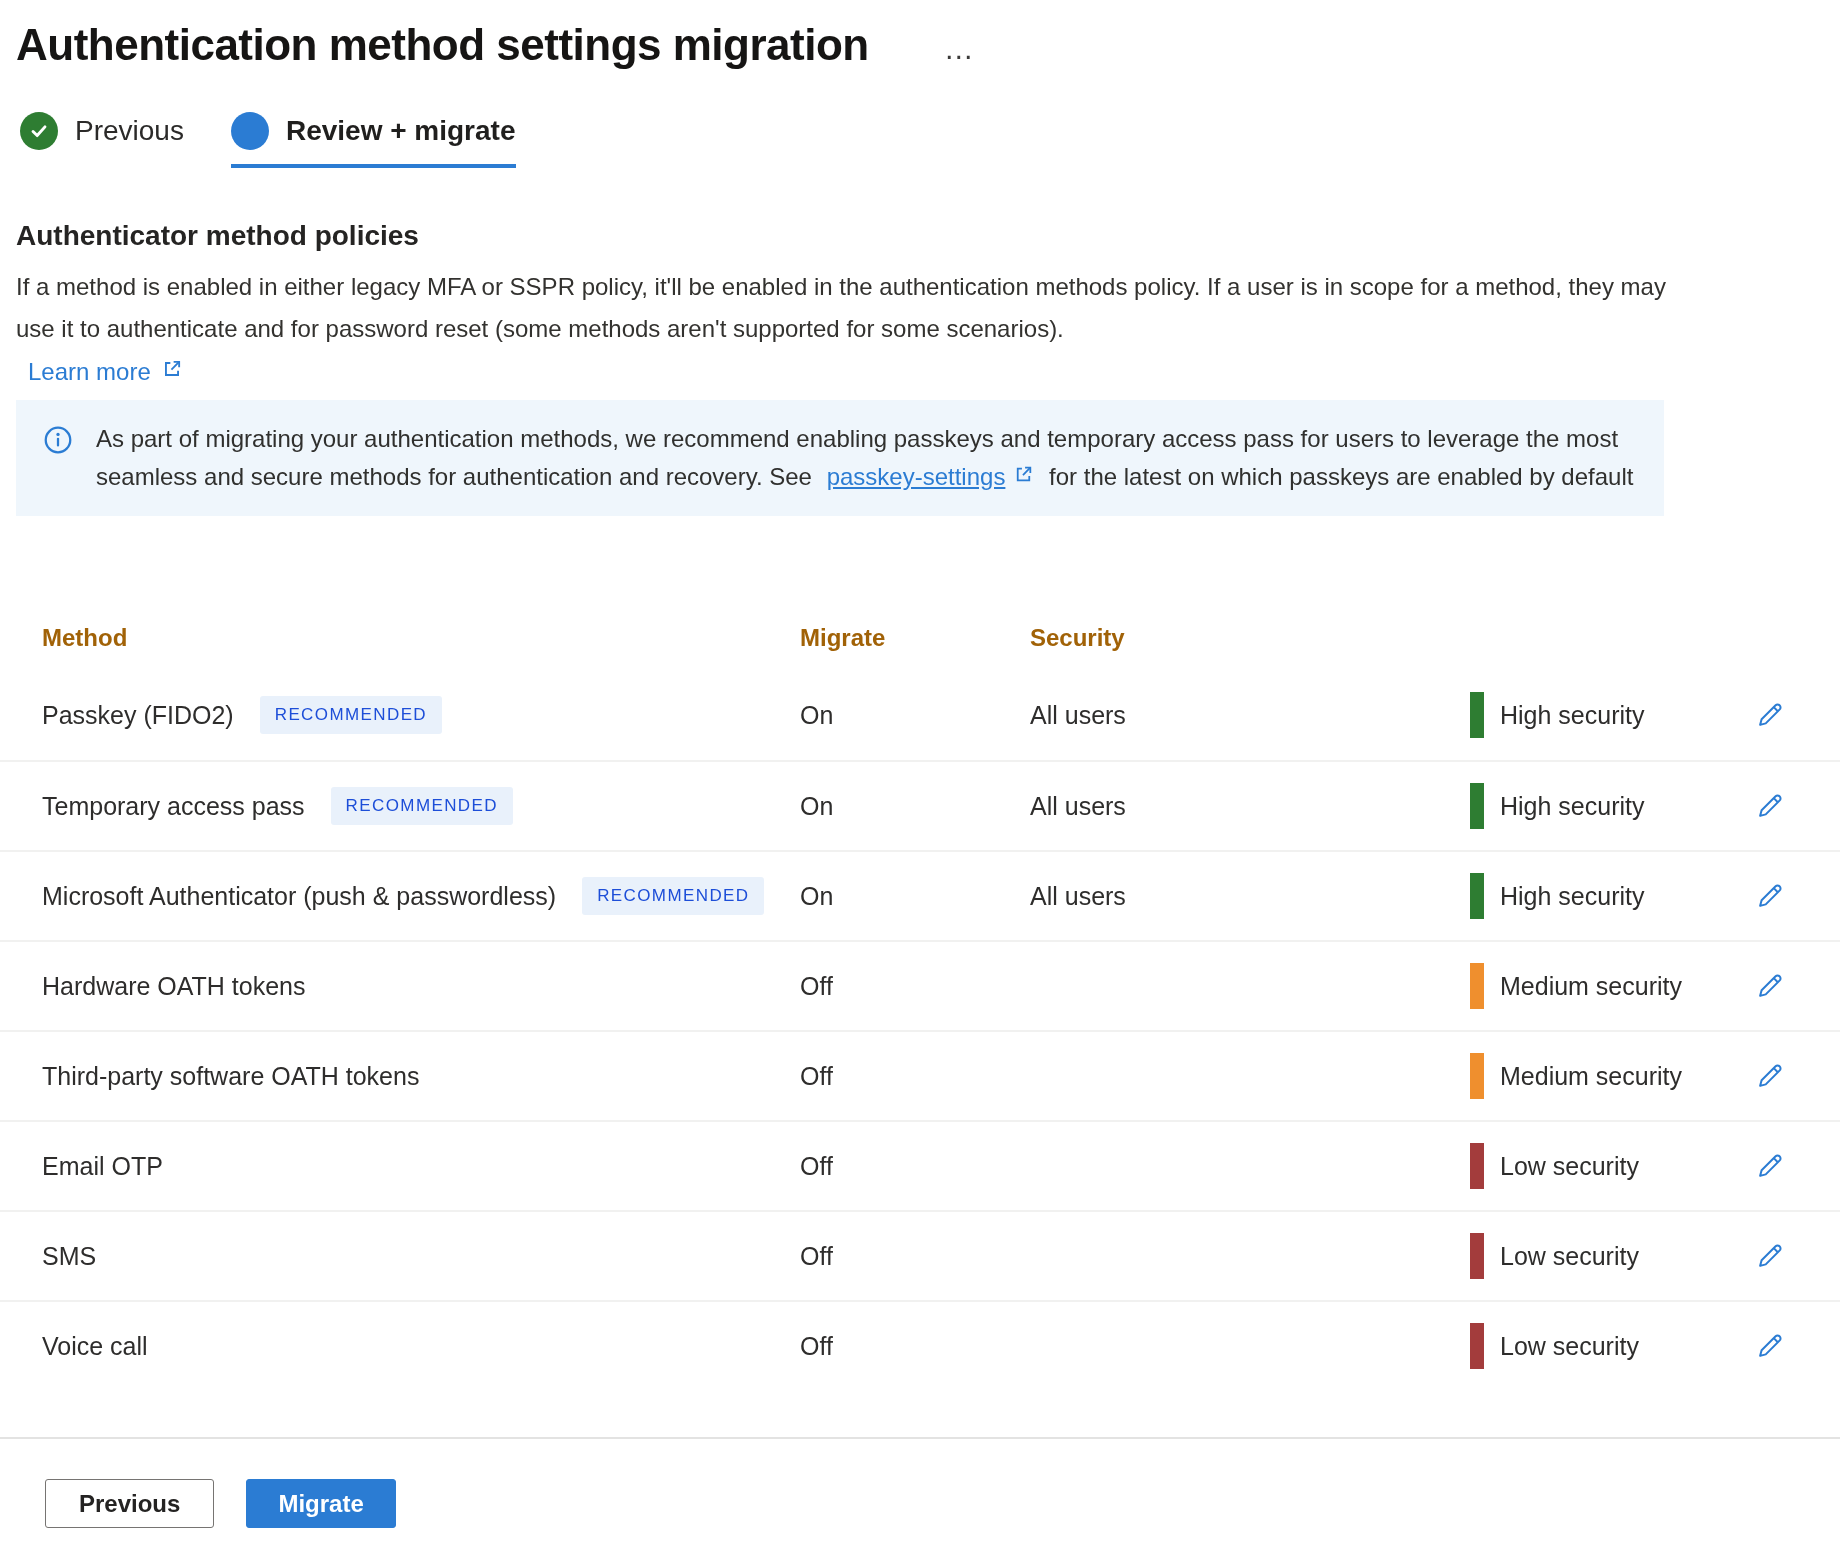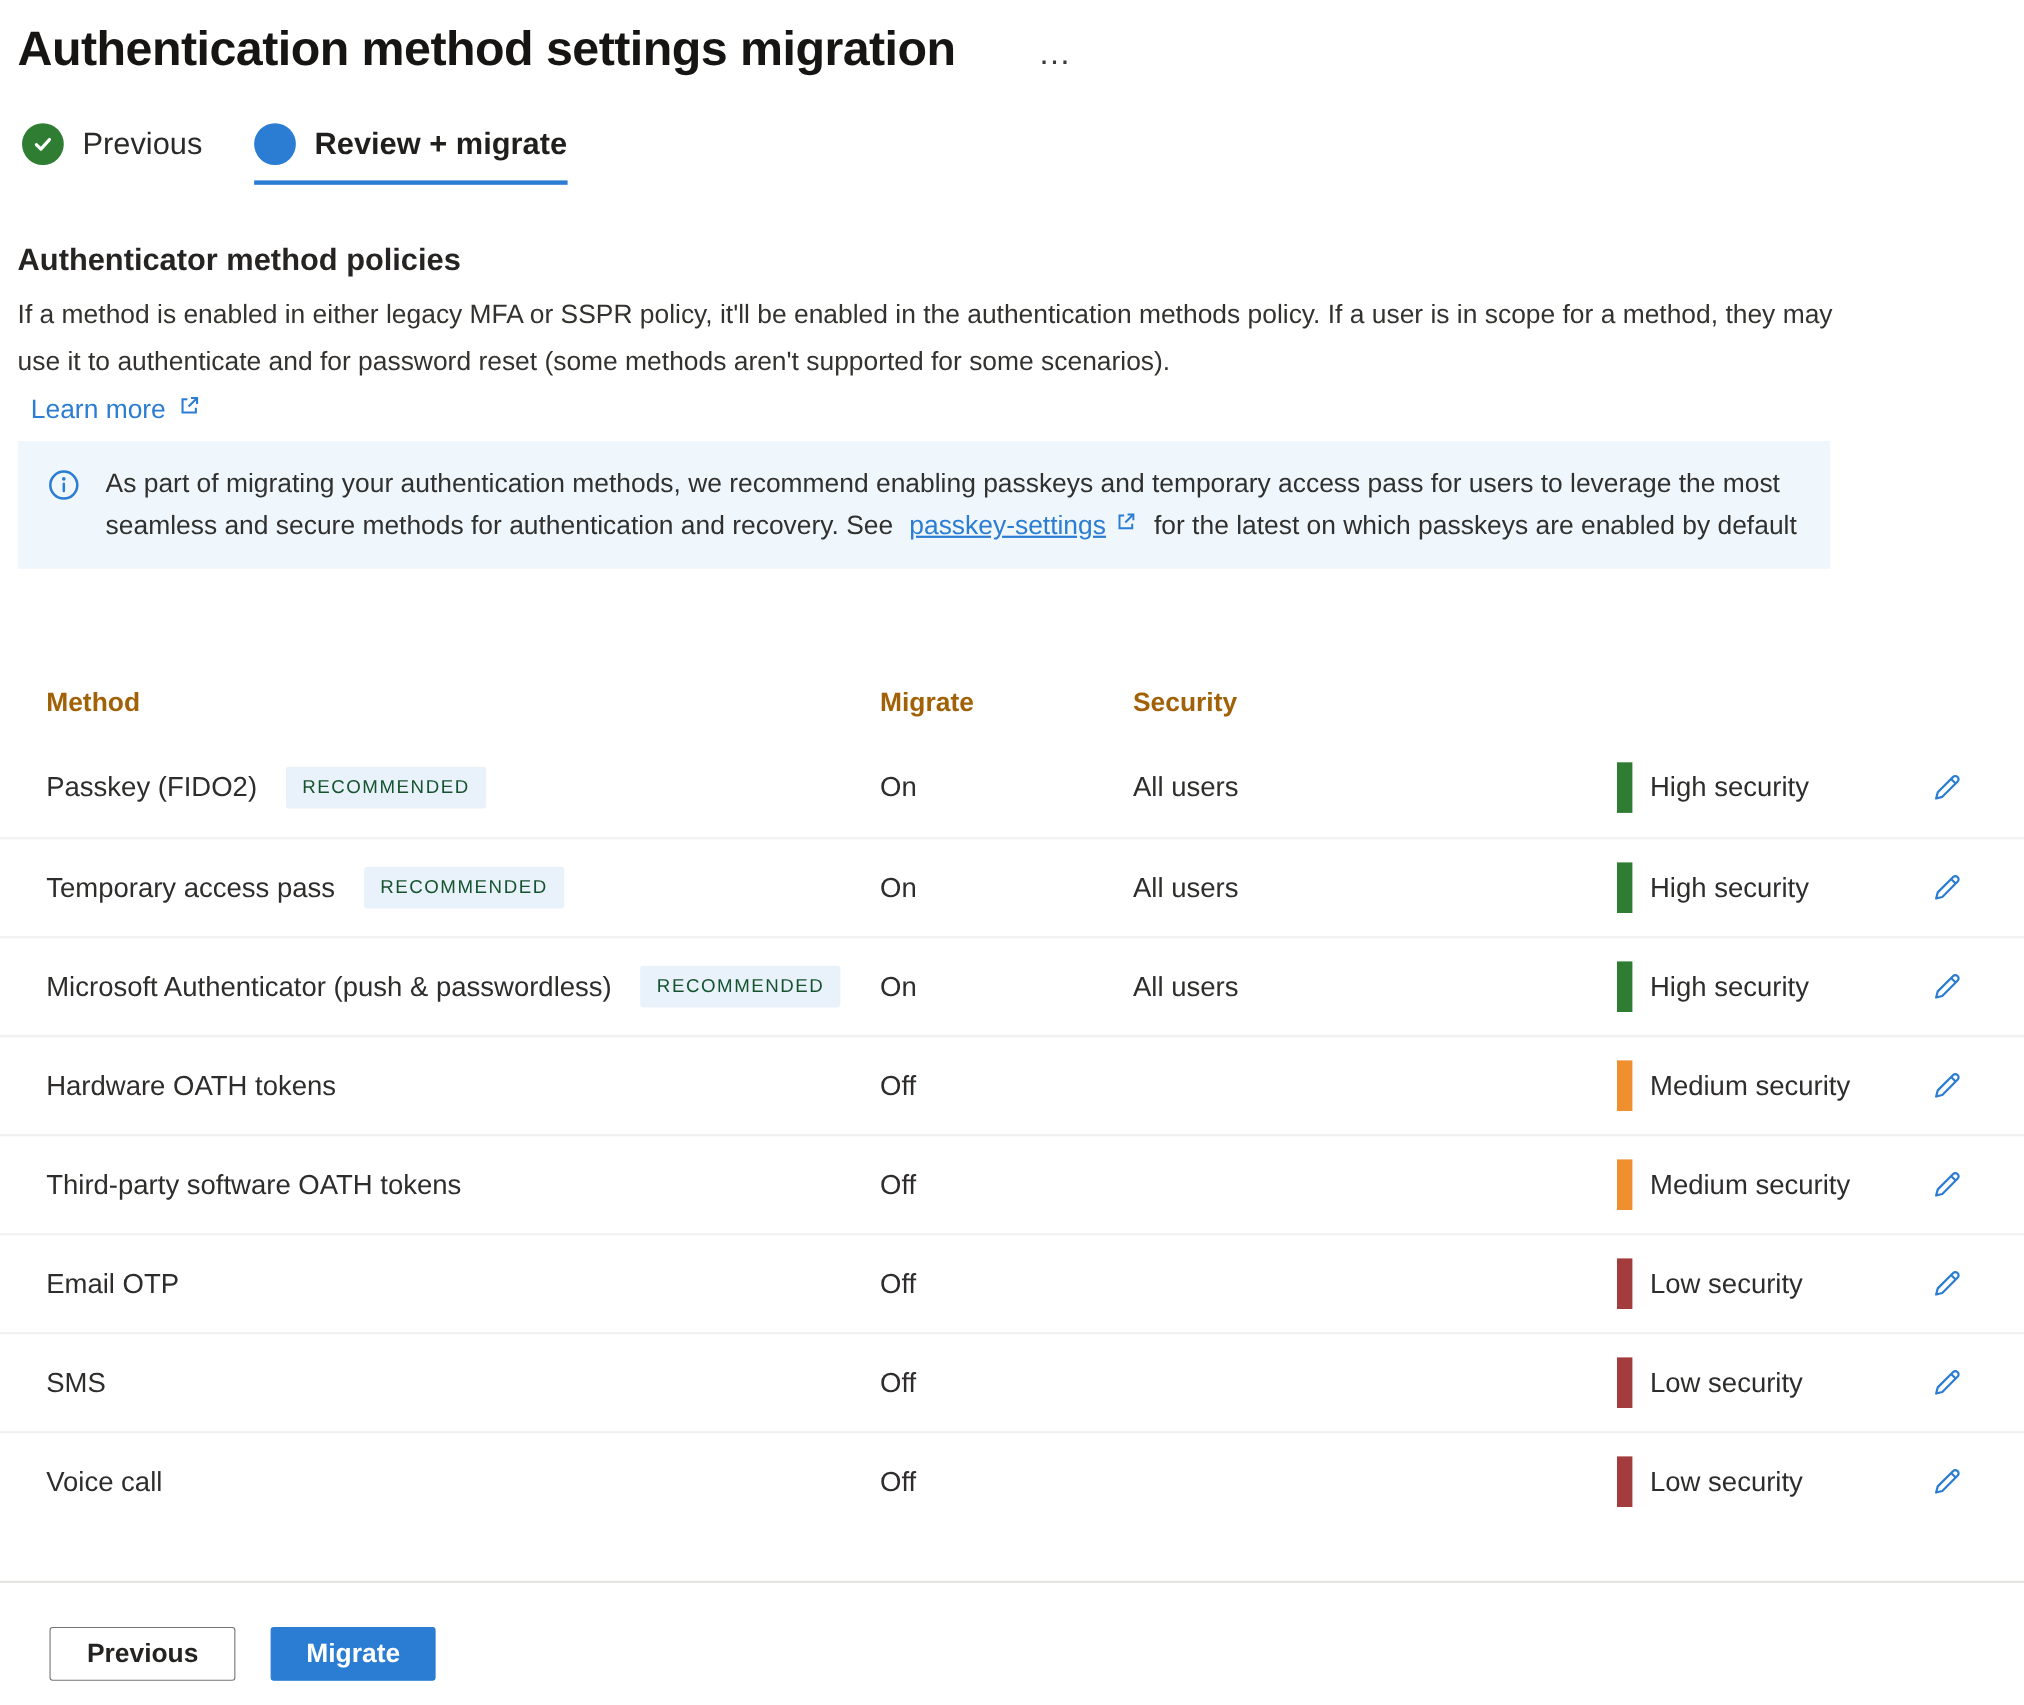--- a/index.html
+++ b/index.html
@@ -73,21 +73,21 @@
     grid-template-columns: 758px 230px 440px 250px 1fr;
     align-items:center;
     padding-left:42px; padding-right:20px;
   }
   .thead { height:64px; }
   .th { font-size:24px; font-weight:700; color:#a16207; }
   .trow { height:90px; border-top:2px solid #f1f1f0; }
   .trow:first-of-type { border-top:none; }
   .cell { font-size:25px; color:#2e2d2c; display:flex; align-items:center; }
   .badge {
-    background:var(--badge-bg); color:#14532d;
+    background:var(--badge-bg); color:#1d4ed8;
     font-size:17px; letter-spacing:1.4px;
     padding:9px 15px; border-radius:3px; margin-left:26px;
     white-space:nowrap;
   }
   .sec-bar { width:14px; height:46px; margin-right:16px; flex:none; }
   .sec-high   { background:var(--sec-high); }
   .sec-medium { background:var(--sec-medium); }
   .sec-low    { background:var(--sec-low); }
   .edit-cell { justify-content:center; }
   .edit-btn {

